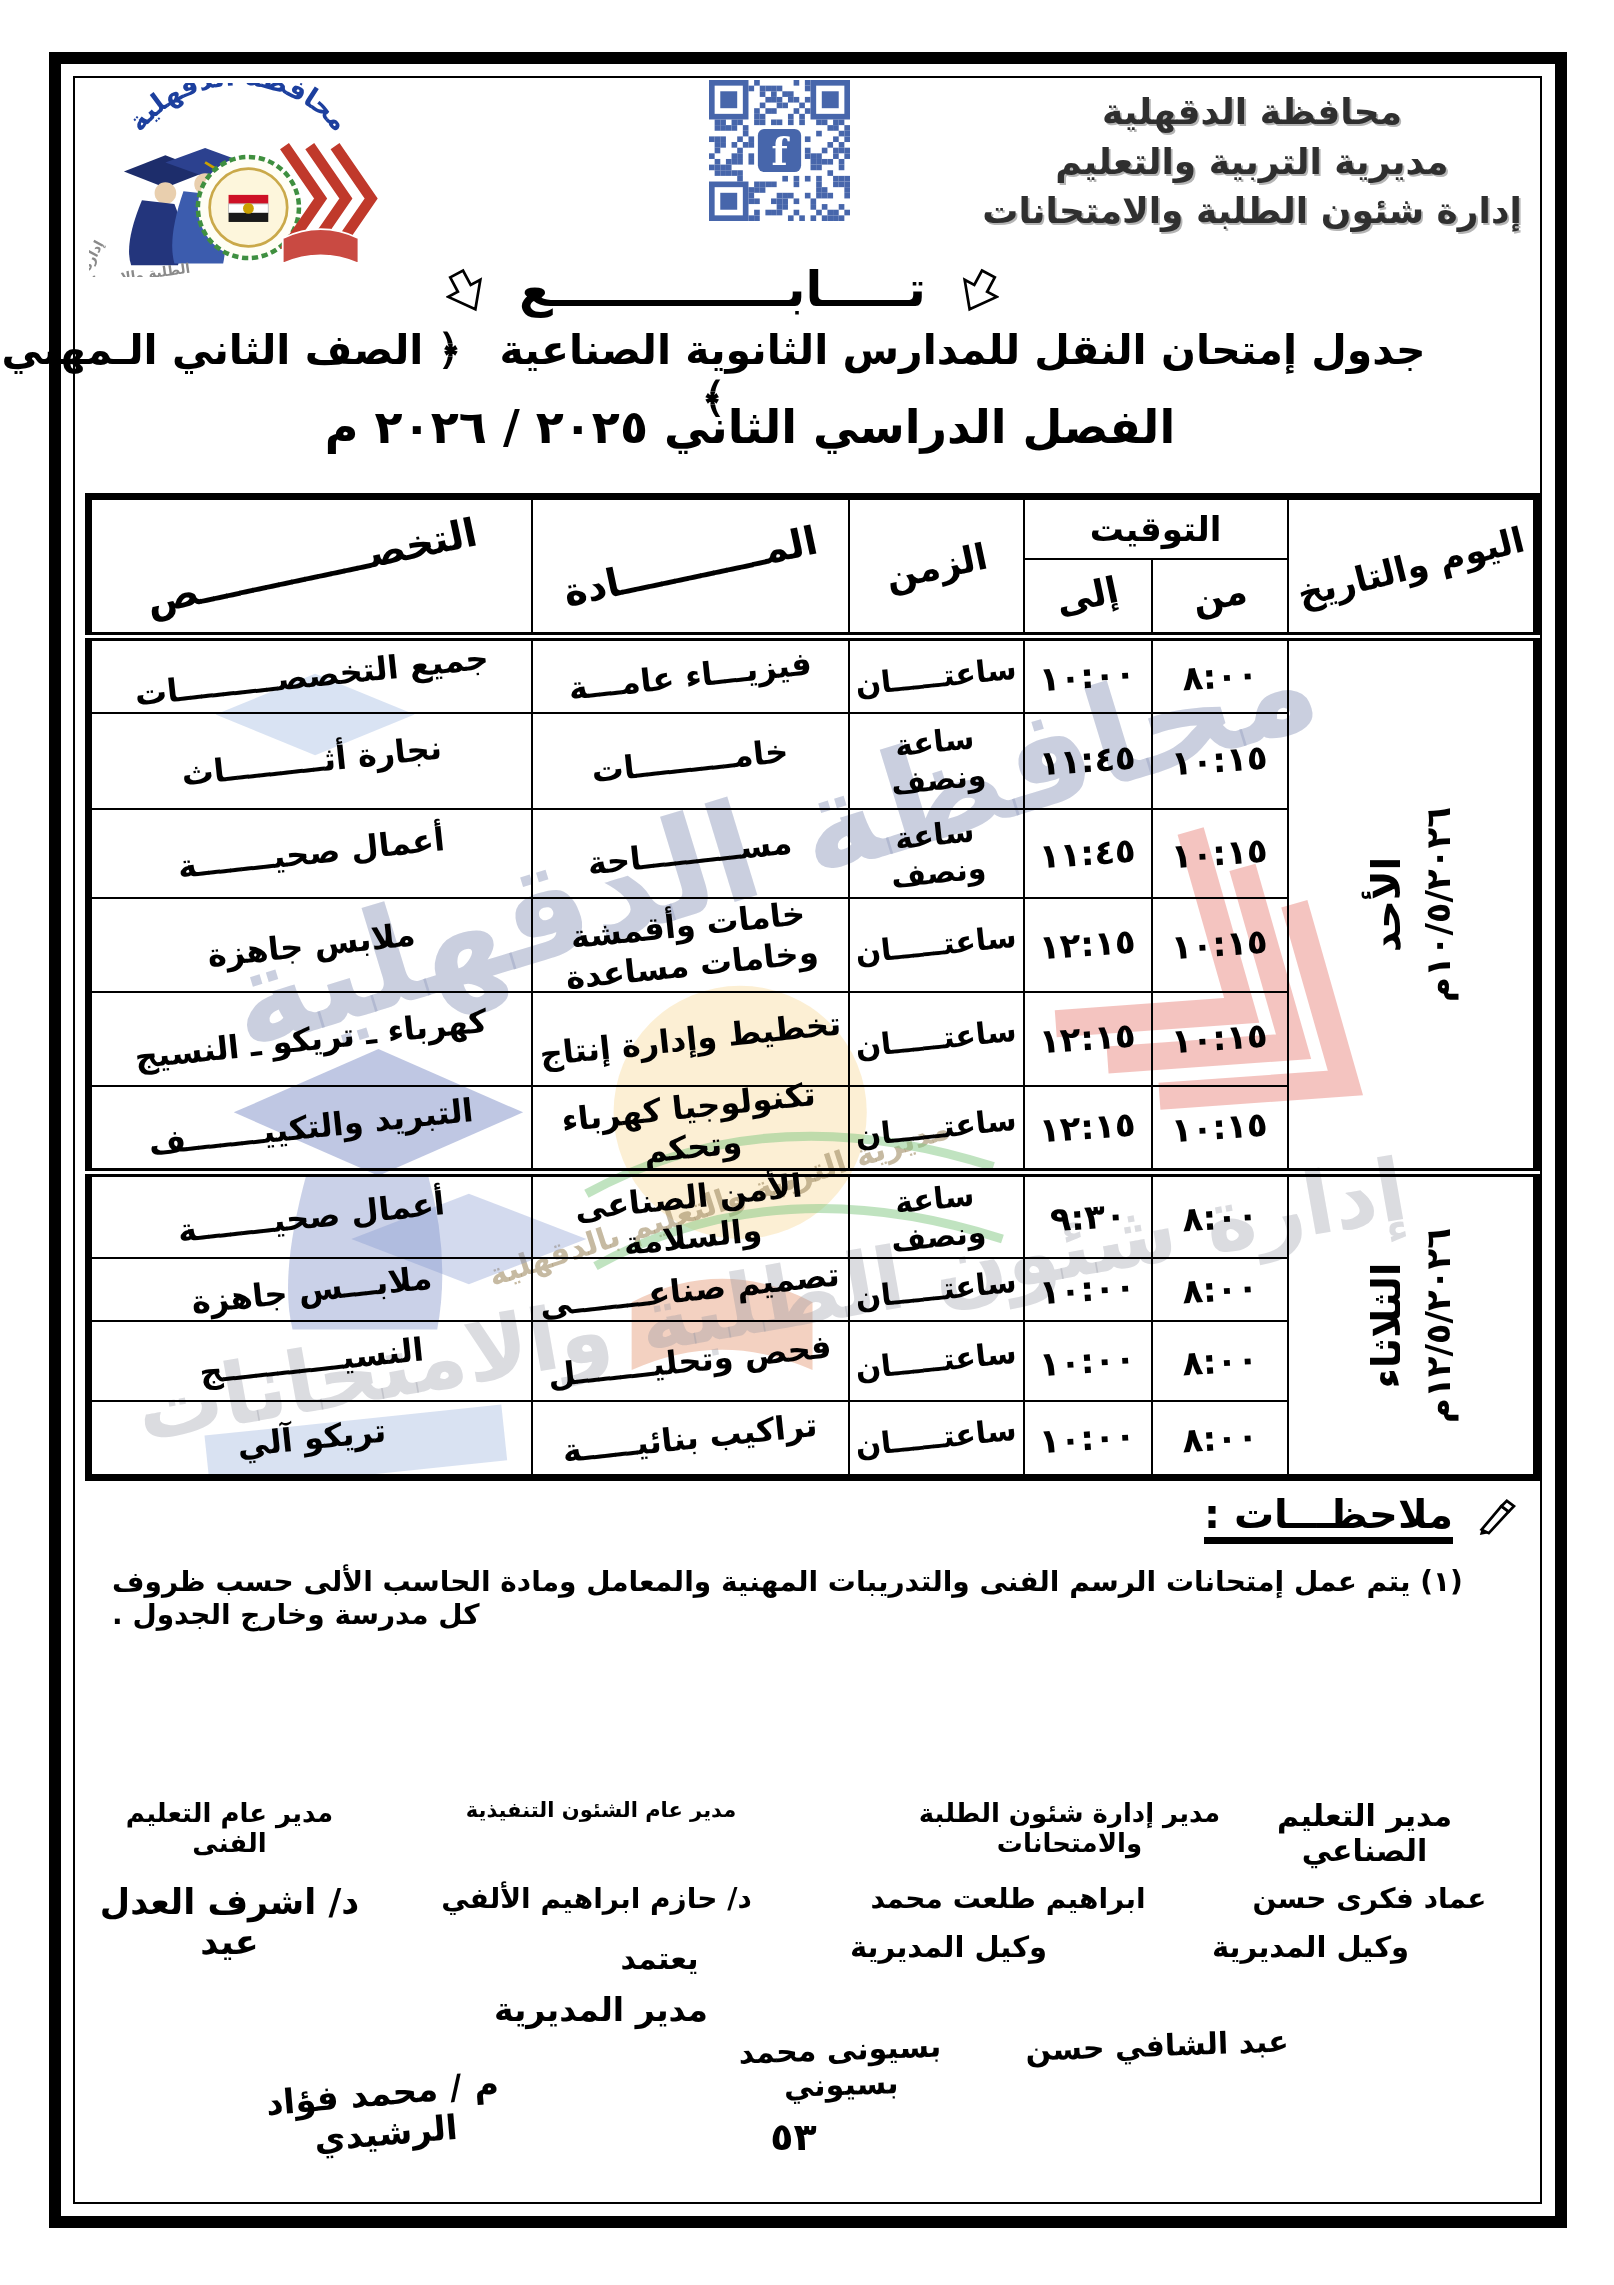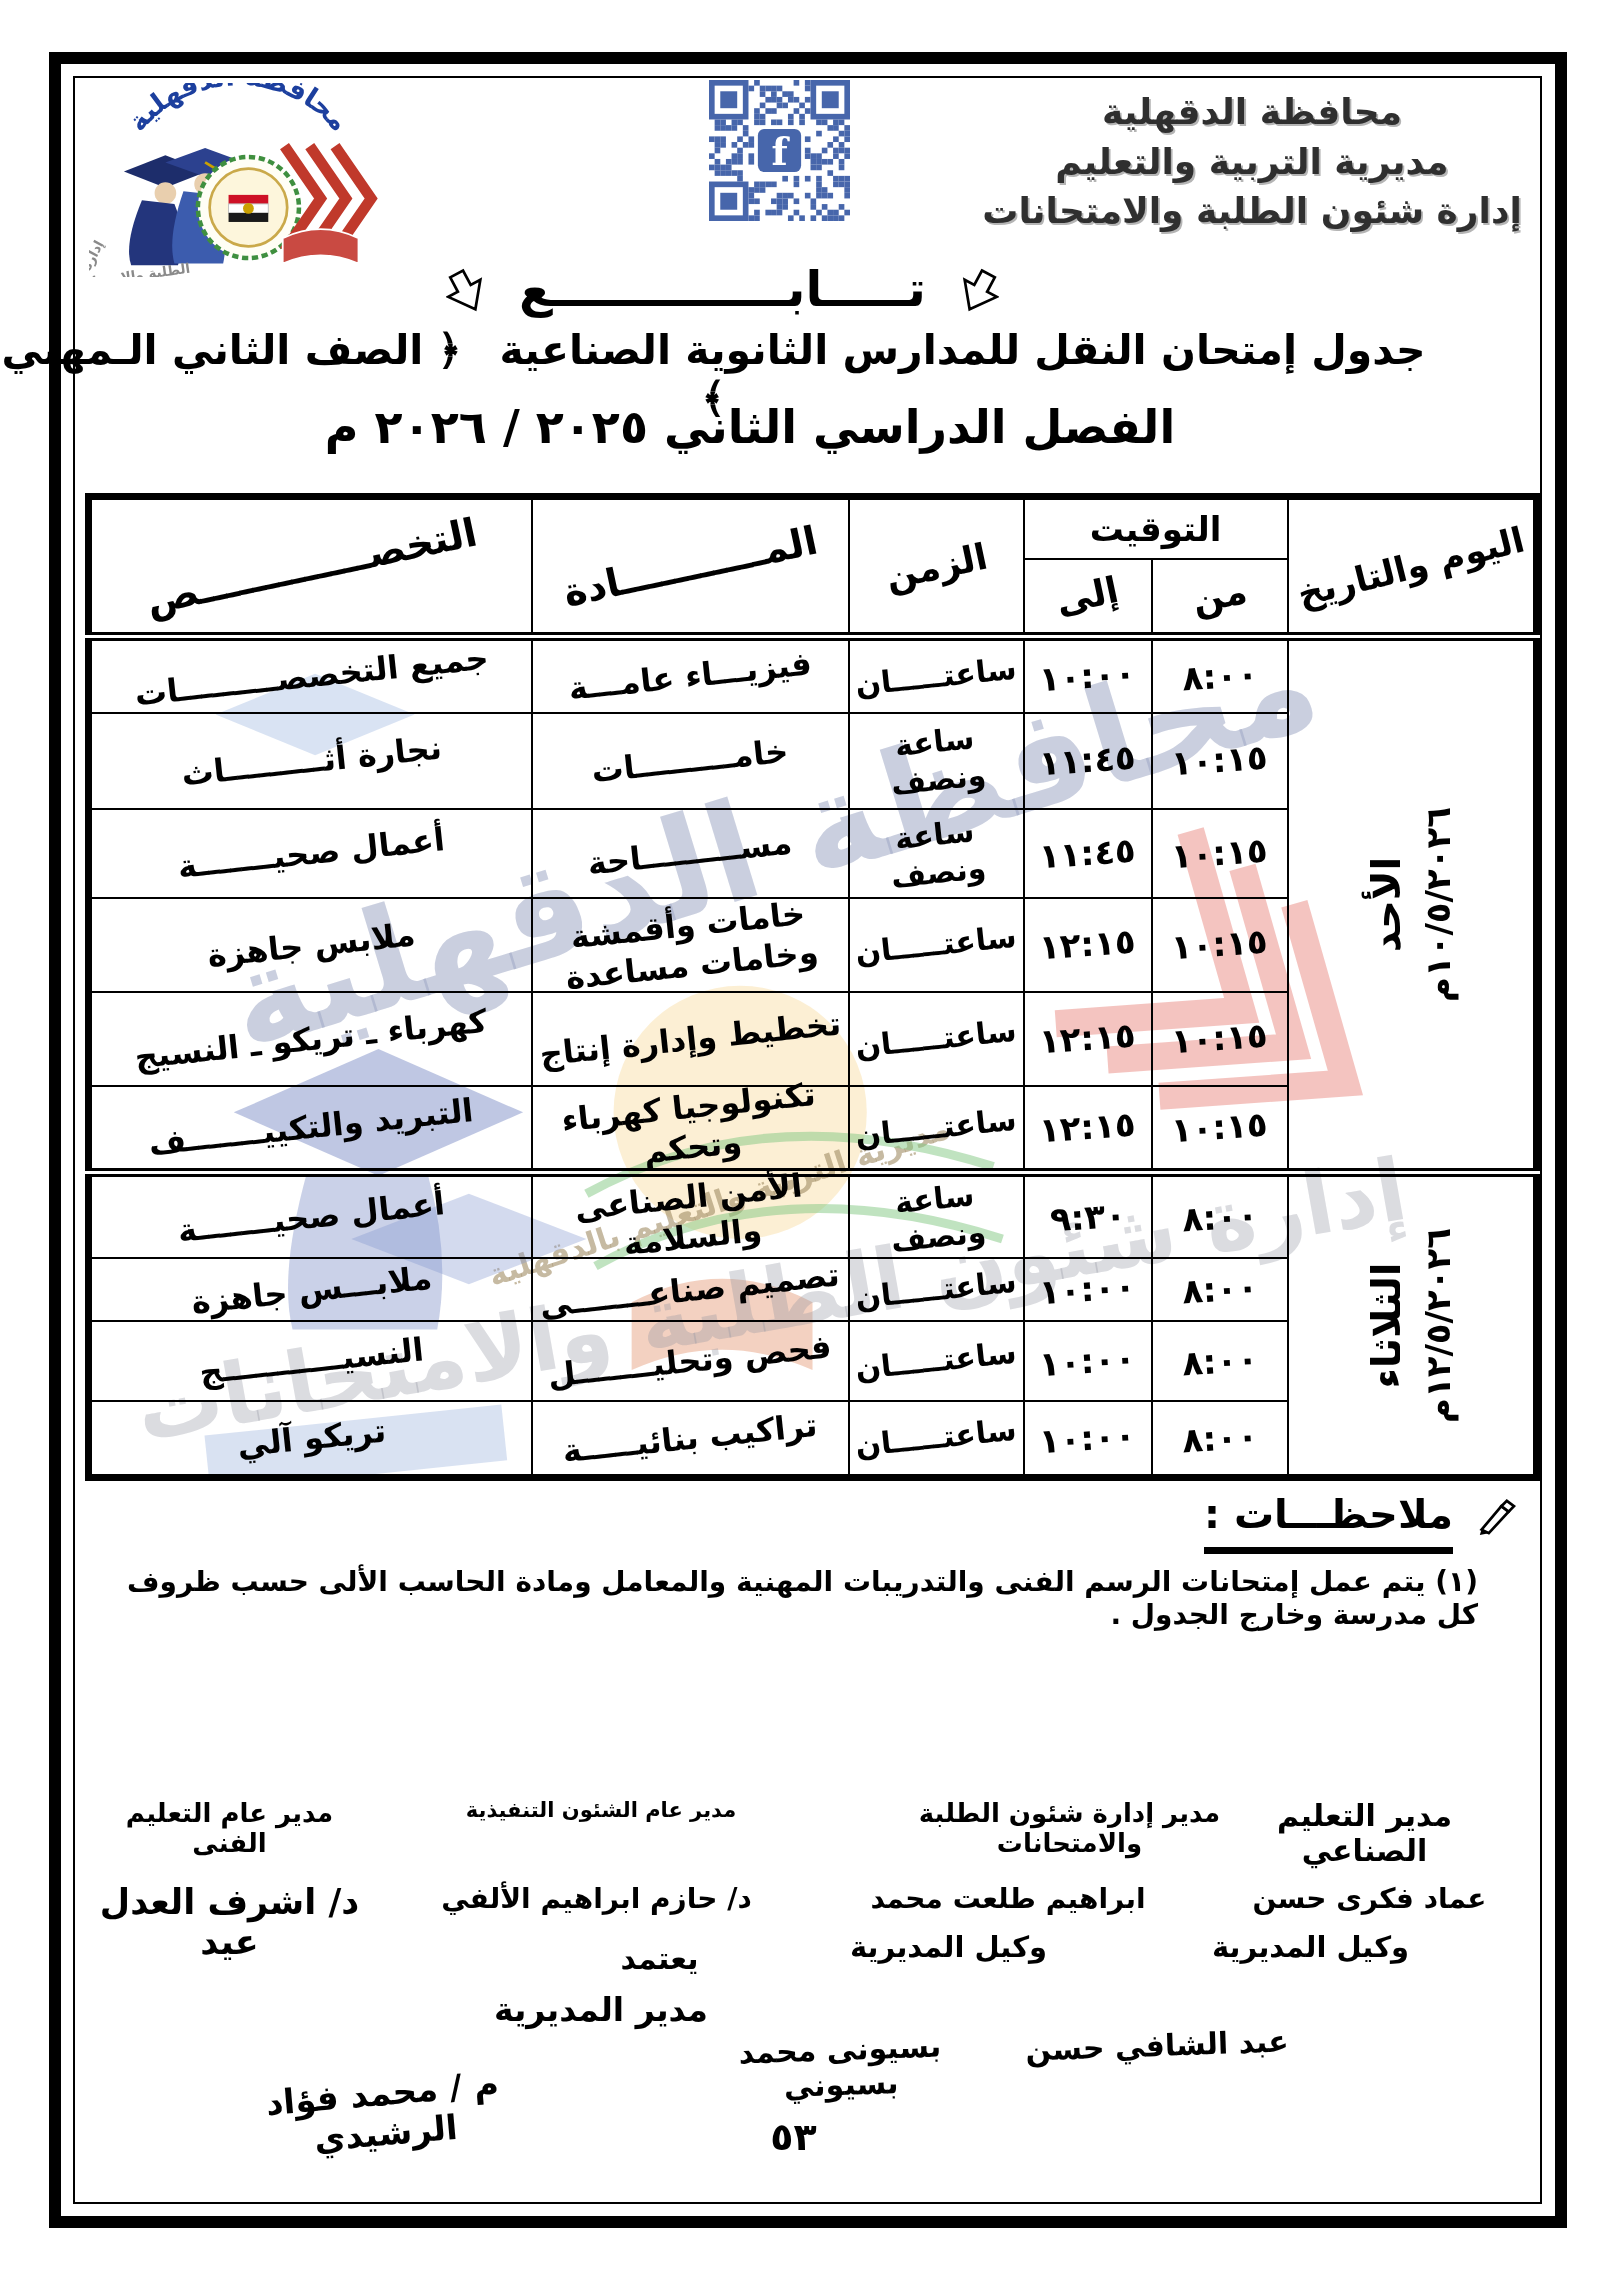--- a/index.html
+++ b/index.html
@@ -48,23 +48,23 @@
     white-space:pre-line; font-size:32px; line-height:1.25; }
   td.time .cell-text { transform:rotate(-4deg); font-size:34px; letter-spacing:1.8px; }
   td.dur  .cell-text { font-size:30px; }
   td.day-cell { overflow:visible; }
   .day-rot { display:inline-block; transform:rotate(-90deg); white-space:nowrap; text-align:center; }
   .day-rot .day-name { font-size:40px; }
   .day-rot .day-date { font-size:34px; margin-top:9px; letter-spacing:0.9px; }
 
   
   .notes-heading { position:absolute; right:98px; top:1491px; font-size:40px; z-index:2; }
-  .notes-heading .txt { border-bottom:7.2px solid #000; padding-bottom:10px; }
+  .notes-heading .txt { border-bottom:7.2px solid #000; padding-bottom:0; }
   .notes-heading .pen { margin-left:9px; vertical-align:middle; }
-  .note-line { position:absolute; right:136px; width:1366px; text-align:right;
+  .note-line { position:absolute; right:136px; width:1366px; text-align:left;
     font-size:28px; z-index:2; }
   .note-1 { top:1565px; }
   .note-2 { top:1617px; }
   .dbl-underline { border-bottom:6.3px double #000; padding-bottom:1.8px; }
 
   
   .sig { position:absolute; text-align:center; z-index:2; }
   .sig-t1 { left:1230px; top:1798px; width:271px; font-size:30px; }
   .sig-t2 { left:876px;  top:1798px; width:389px; font-size:26px; }
   .sig-t3 { left:448px;  top:1798px; width:308px; font-size:21px; }

